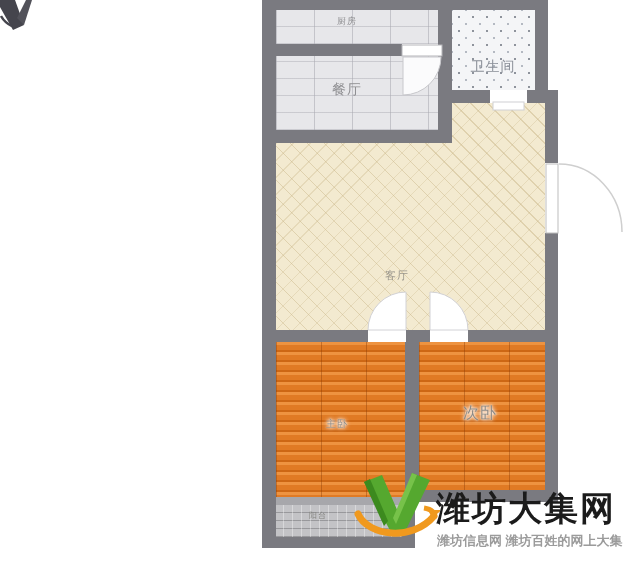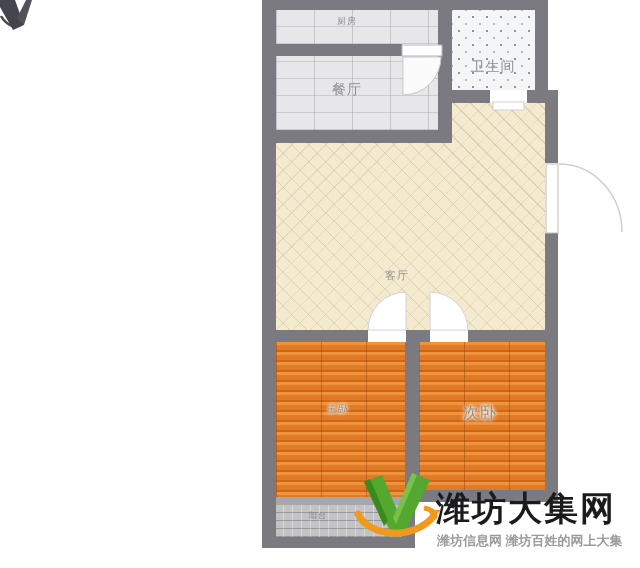--- a/index.html
+++ b/index.html
@@ -129,21 +129,21 @@
     <path d="M368 330 A38 38 0 0 1 406 292 L406 330 Z" fill="#ffffff" stroke="#d2d2d6" stroke-width="1"></path>
 
     <rect x="430" y="330" width="38" height="12" fill="#ffffff"></rect>
     <path d="M430 292 A38 38 0 0 1 468 330 L430 330 Z" fill="#ffffff" stroke="#d2d2d6" stroke-width="1"></path>
   </svg>
 
   <div class="room-label" style="left:327px;top:17px;width:40px;font-size:9px;">厨房</div>
   <div class="room-label" style="left:327px;top:82px;width:40px;font-size:14px;">餐厅</div>
   <div class="room-label" style="left:463px;top:59px;width:60px;font-size:14px;color:#8a8f98;">卫生间</div>
   <div class="room-label" style="left:367px;top:223px;width:60px;font-size:11px;color:#9a968c;margin-top:47px;">客厅</div>
-  <div class="room-label label-halo" style="left:307px;top:404px;width:60px;font-size:10px;font-style:italic;">主卧</div>
+  <div class="room-label label-halo" style="left:307px;top:419px;width:60px;font-size:10px;">主卧</div>
   <div class="room-label label-halo" style="left:450px;top:405px;width:60px;font-size:16px;">次卧</div>
   <div class="room-label" style="left:288px;top:512px;width:60px;font-size:8px;color:#83837f;">阳台</div>
 
   <svg class="abs" style="left:354px;top:466px;" width="86" height="92" viewBox="0 0 86 92">
 
     <path d="M70 42 Q82 44 80 52" stroke="#f0991e" stroke-width="5" fill="none"></path>
 
     <path d="M10 16 L28 9 L44 46 L58 7 L76 14 L49 70 L39 70 Z" fill="#55a82f"></path>
     <path d="M10 16 L16 13 L34 55 L30 60 Z" fill="#3c8a1e"></path>
     <path d="M58 7 L63 9 L42 58 L39 52 Z" fill="#77c24a"></path>

